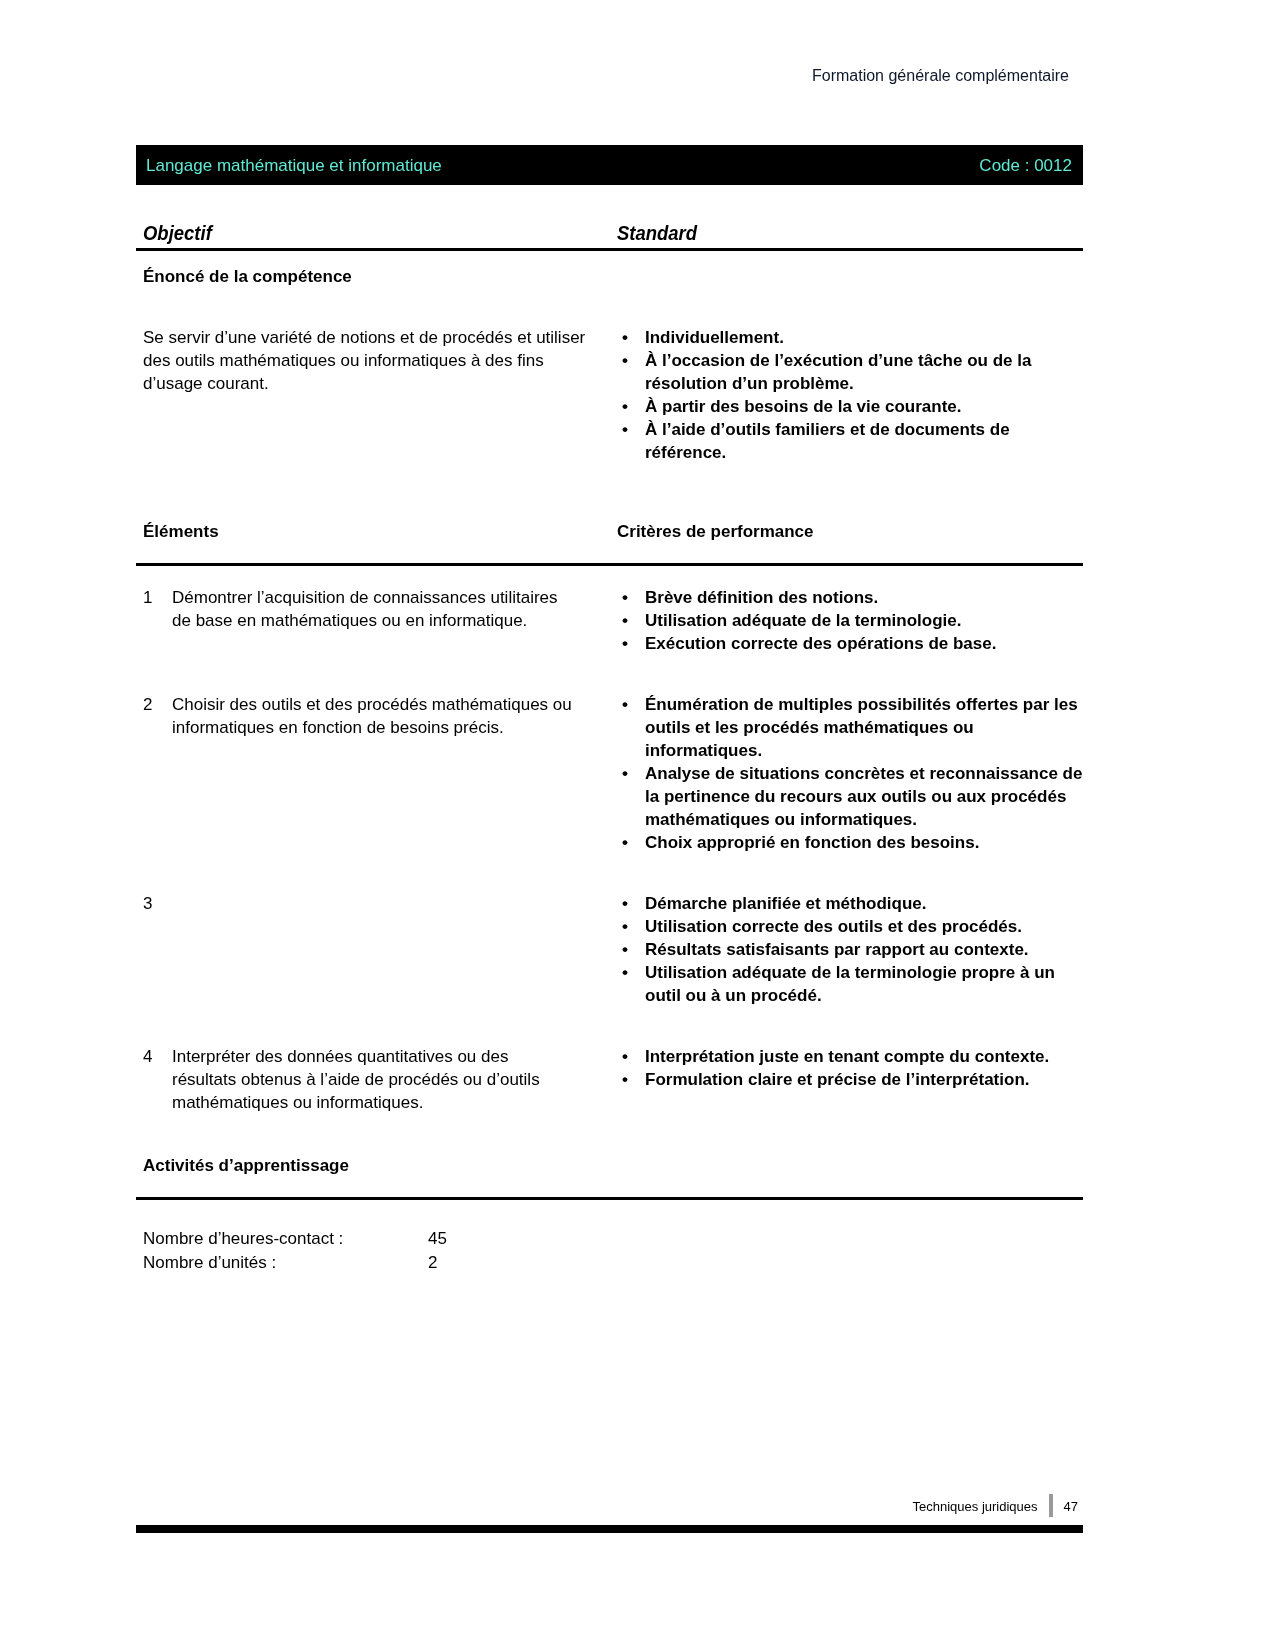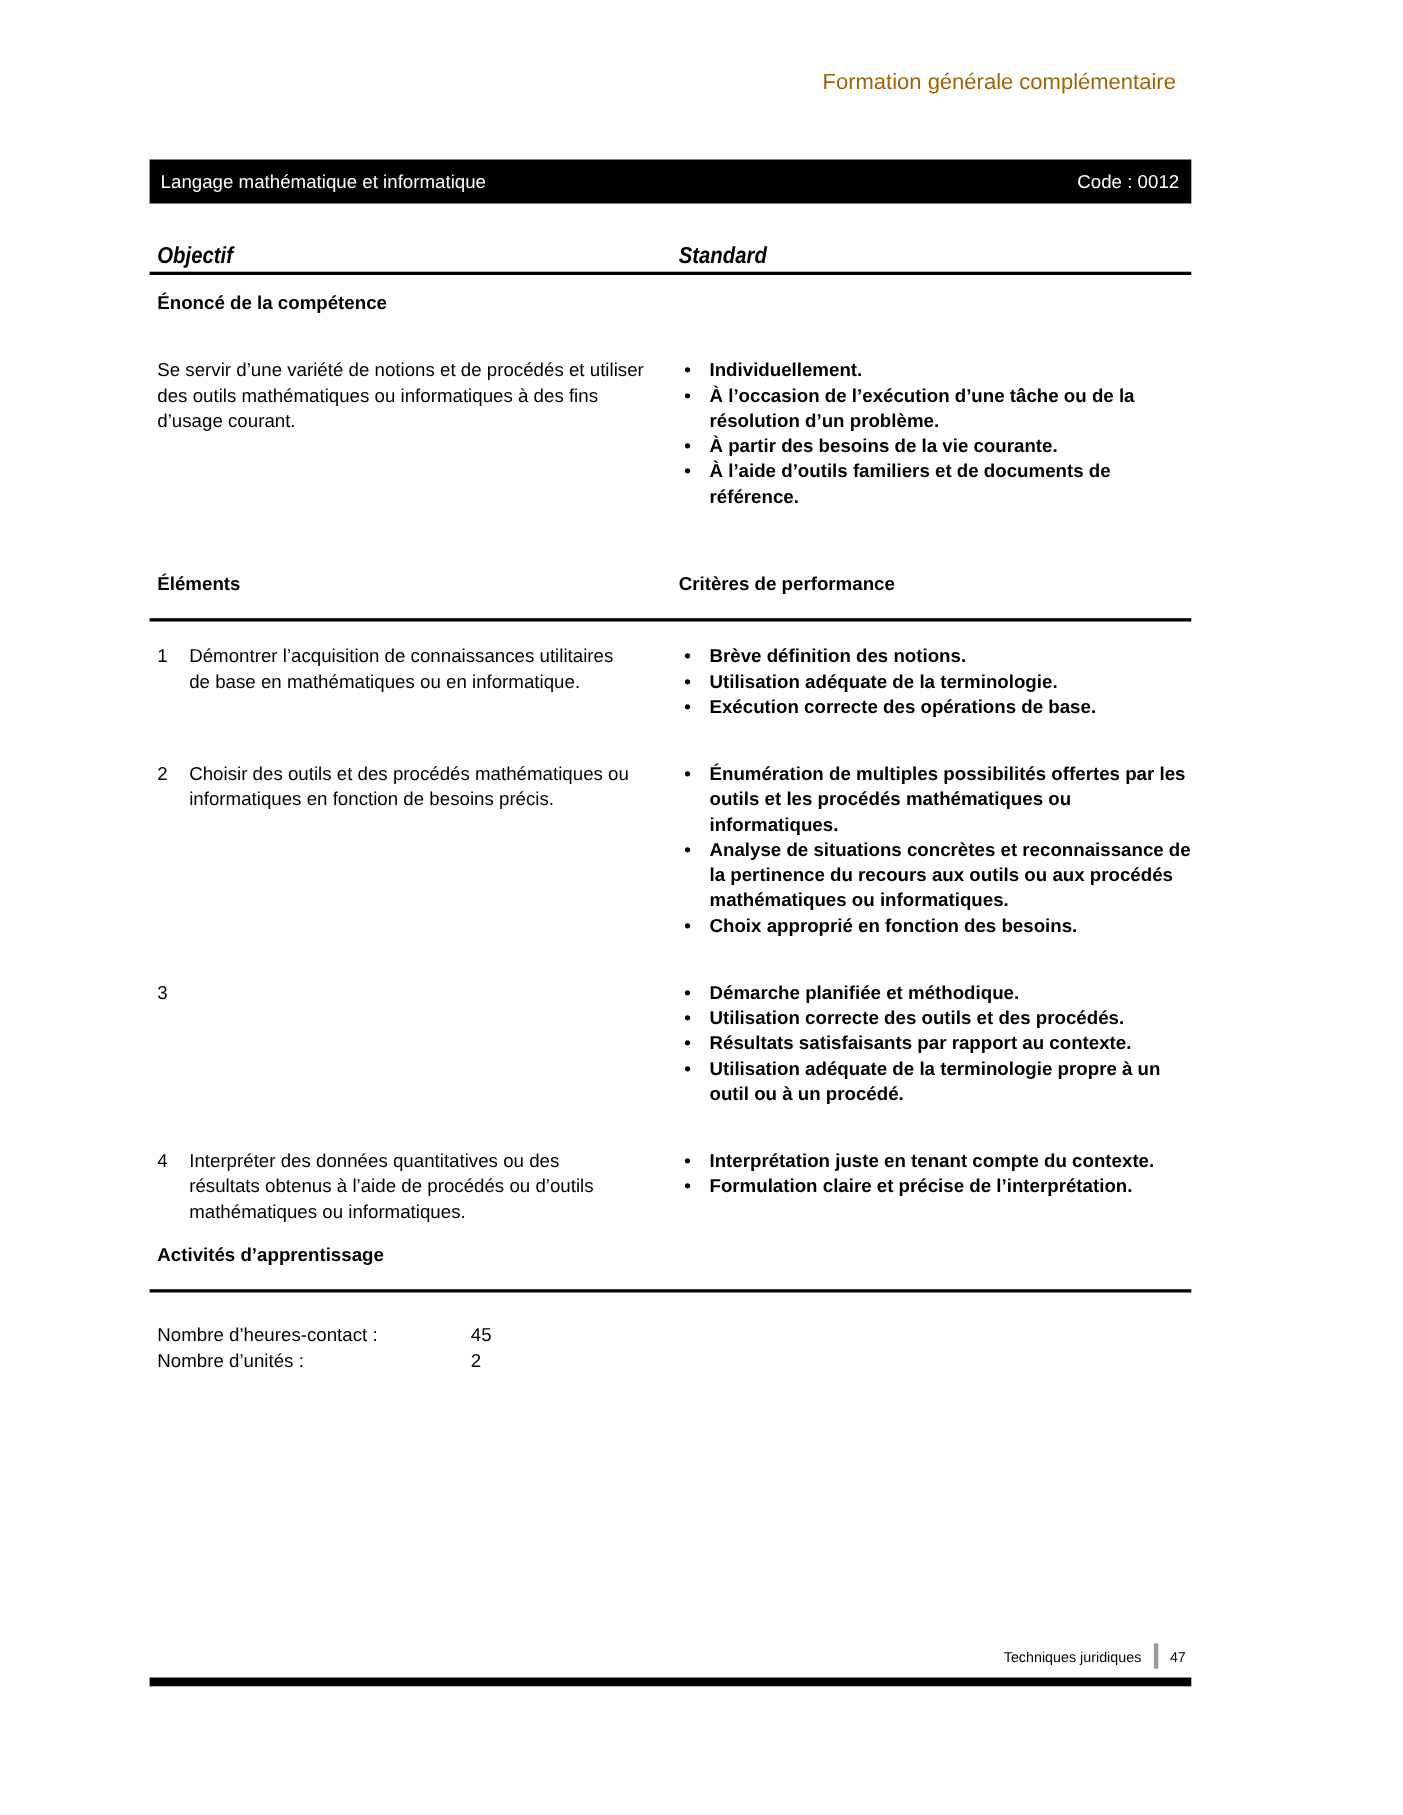--- a/index.html
+++ b/index.html
@@ -13,28 +13,28 @@
     line-height:23px;
     color:#000;
     overflow:hidden;
   }
   .content { position:absolute; left:136px; top:0; width:947px; }
 
   .doc-header {
     margin-top:64px;
     text-align:right;
     padding-right:14px;
-    color:#a16207;
-    font-size:20px;
+    color:#0f172a;
+    font-size:16px;
   }
 
   .banner {
     margin-top:58px;
     background:#000;
-    color:#ffffff;
+    color:#5eead4;
     height:40px;
     display:flex;
     align-items:center;
     justify-content:space-between;
     padding:0 11px 0 10px;
     font-size:17px;
   }
 
   .two-col { display:grid; grid-template-columns:474px 1fr; }
   .cell { padding-left:7px; }
@@ -72,21 +72,21 @@
 
   .item-row { margin-top:38px; }
   .item-row.first { margin-top:20px; }
   .item-left {
     display:grid;
     grid-template-columns:29px 1fr;
     padding-left:7px;
     padding-right:34px;
   }
 
-  .activites-row { margin-top:16px; }
+  .activites-row { margin-top:40px; }
 
   .nombre-block { margin-top:27px; padding-left:7px; }
   .nombre-row { display:flex; line-height:24px; }
   .nombre-label { width:285px; }
 
   .footer-rule {
     position:absolute;
     left:136px; top:1525px;
     width:947px; height:8px;
     background:#000;

